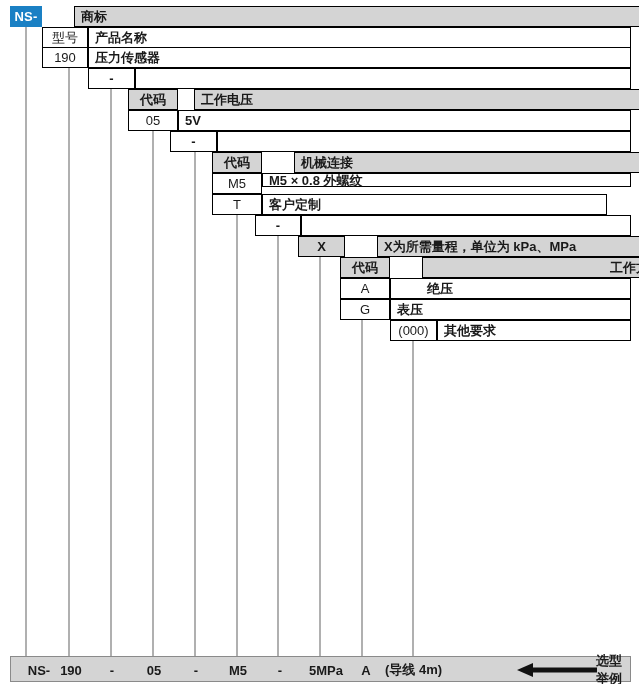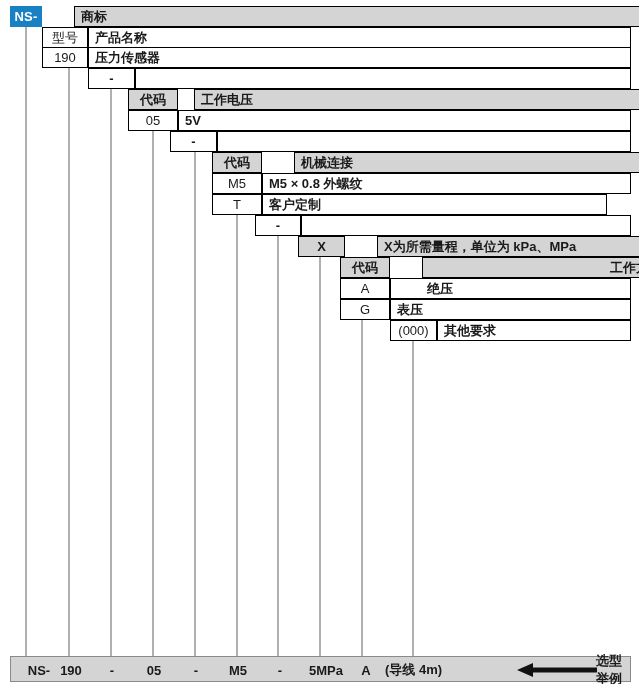--- a/index.html
+++ b/index.html
@@ -130,21 +130,21 @@
 
   <div class="cell hdr code" style="left:212px;top:152px;width:50px;height:21px;">
     <span>代码</span>
   </div>
   <div class="cell hdr lbl" style="left:262px;top:152px;width:369px;height:21px;">
     <span>机械连接</span>
   </div>
   <div class="cell code" style="left:212px;top:173px;width:50px;height:21px;">
     <span>M5</span>
   </div>
-  <div class="cell lbl" style="left:262px;top:173px;width:369px;height:21px;">
+  <div class="cell lbl" style="left:262px;top:173px;width:369px;height:14px;">
     <span>M5 × 0.8 外螺纹</span>
   </div>
   <div class="cell code" style="left:212px;top:194px;width:50px;height:21px;">
     <span>T</span>
   </div>
   <div class="cell lbl" style="left:262px;top:194px;width:345px;height:21px;">
     <span>客户定制</span>
   </div>
 
   <div class="cell dash" style="left:255px;top:215px;width:46px;height:21px;">

